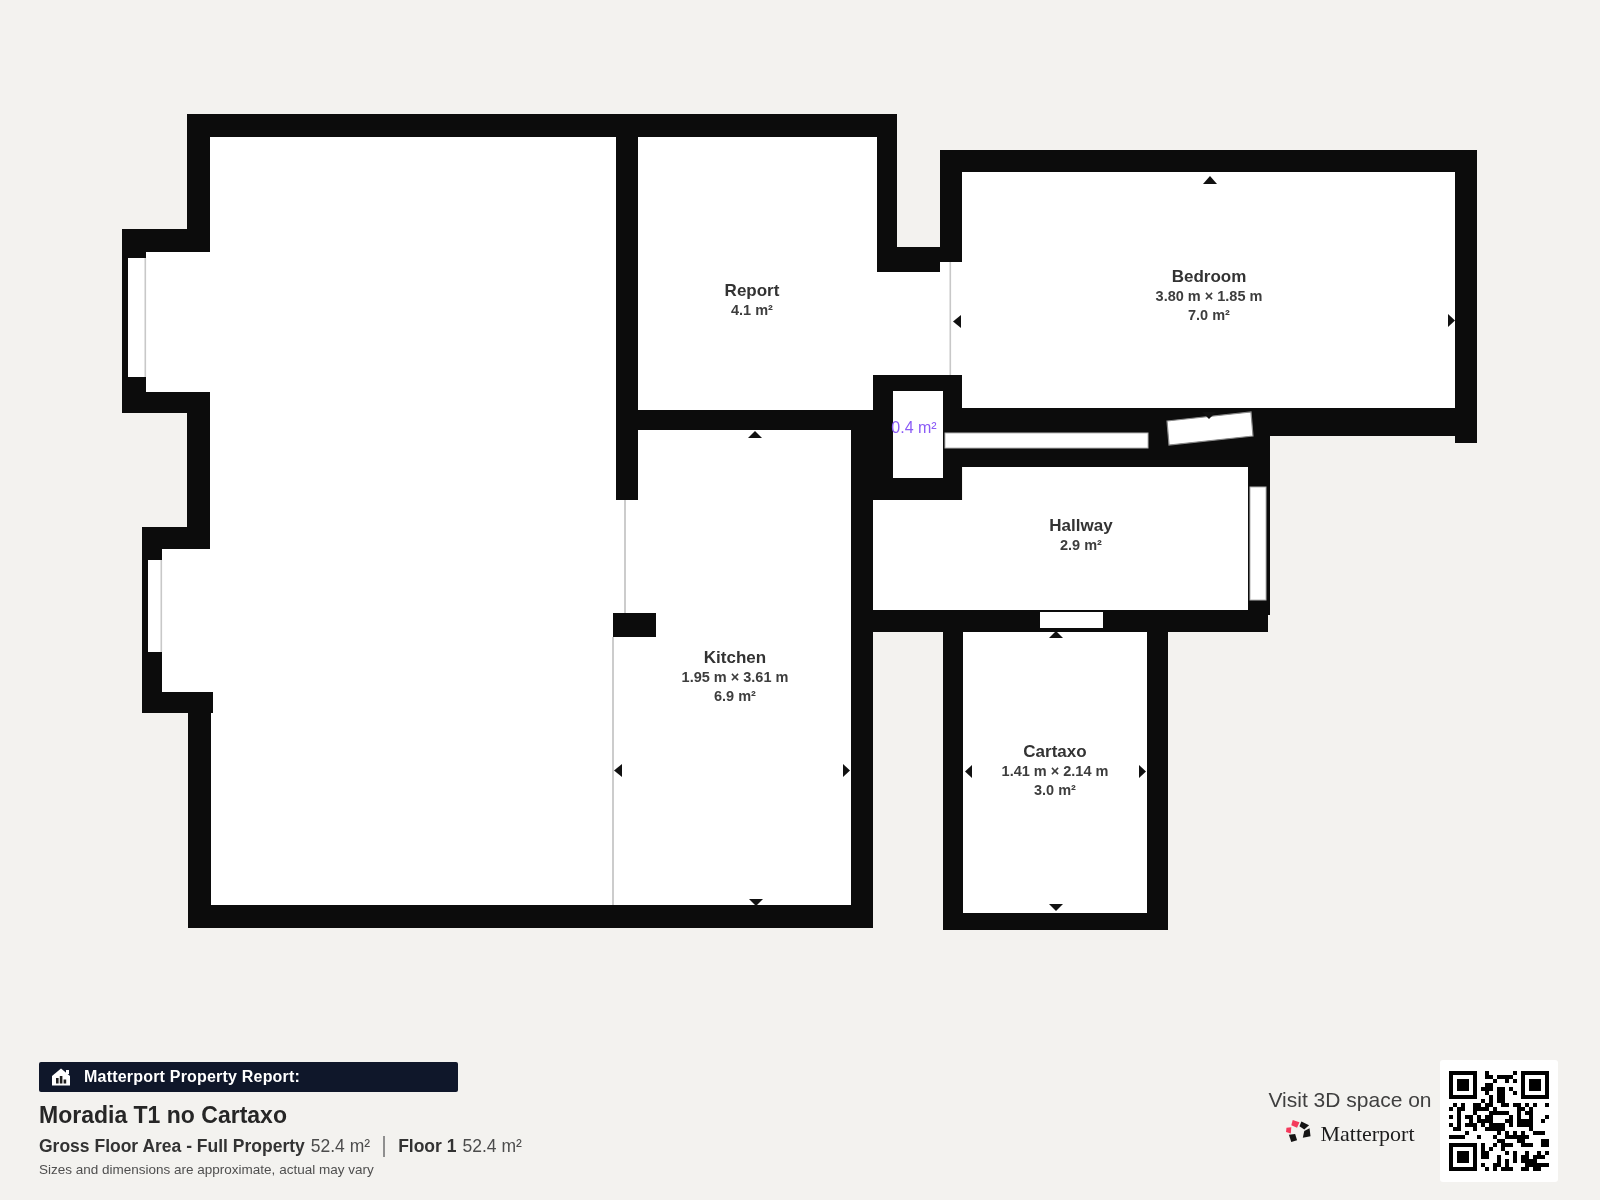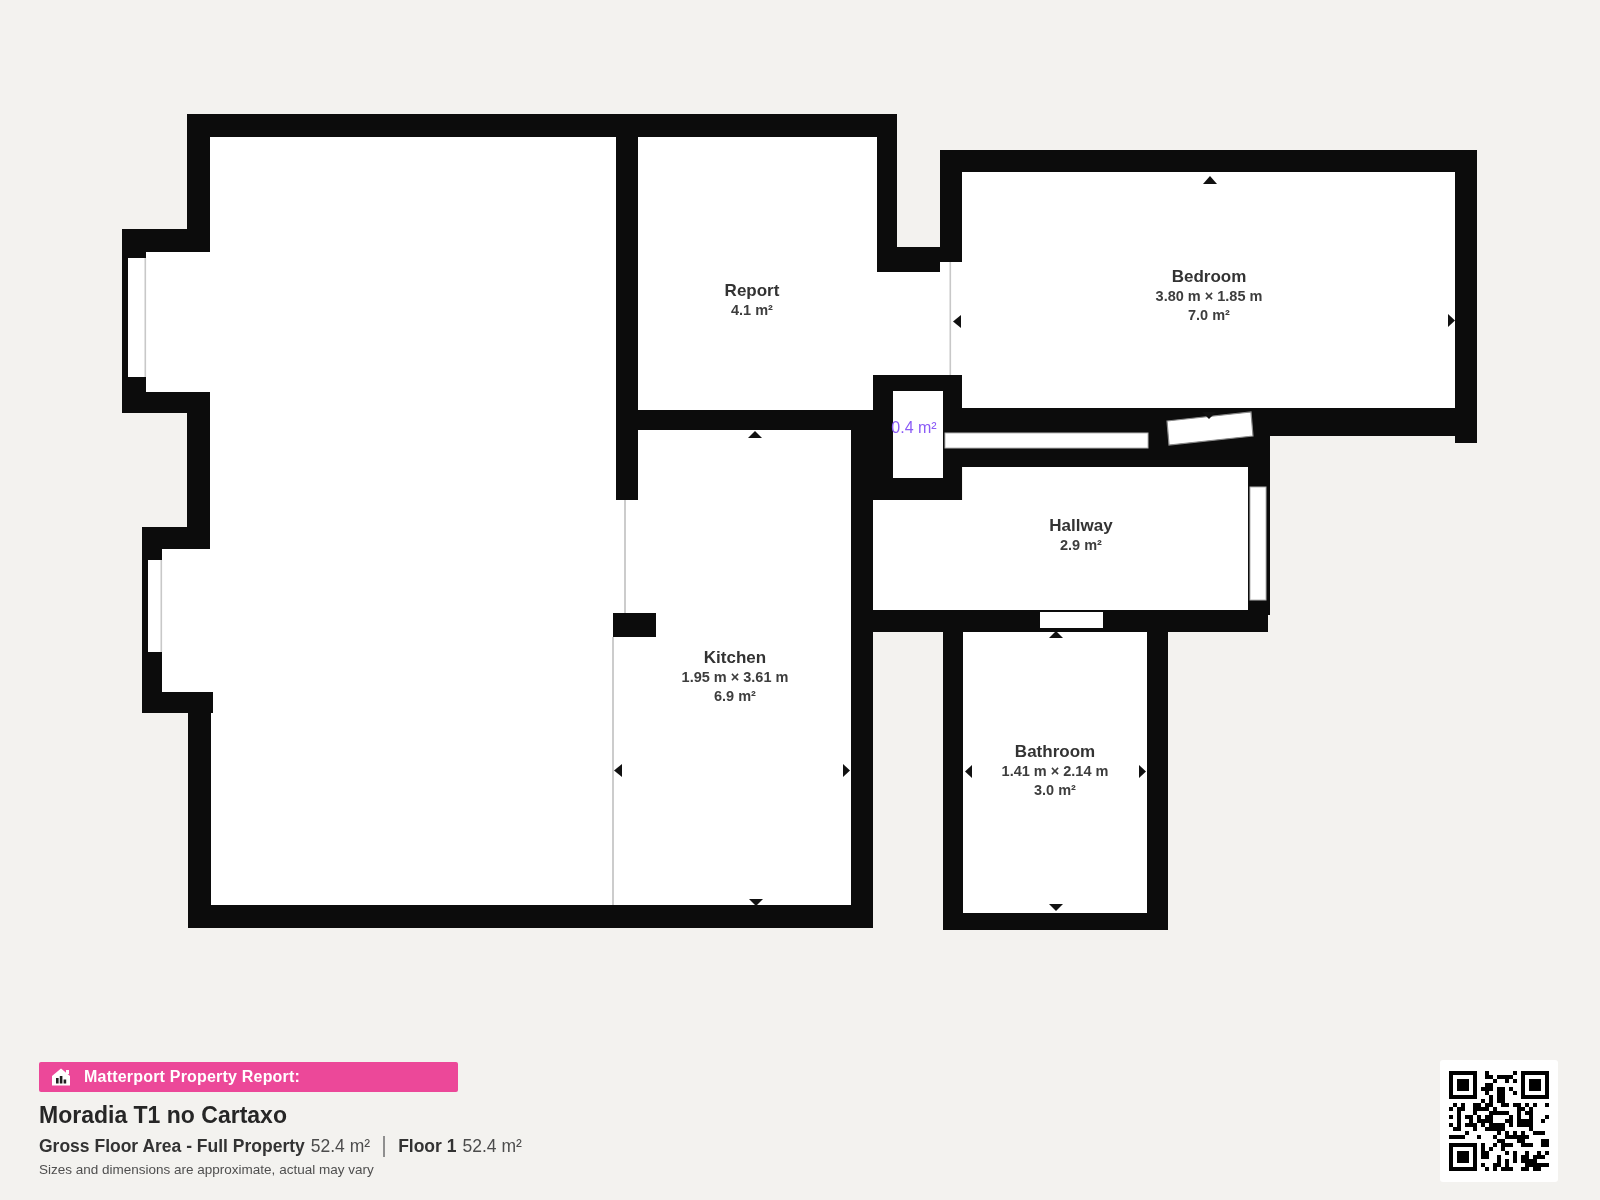--- a/index.html
+++ b/index.html
@@ -5,21 +5,21 @@
 <style>
   html,body{margin:0;padding:0;background:#e9e8e6;}
   .stage{position:relative;width:1600px;height:1200px;background:#f3f2ef;overflow:hidden;
          font-family:"Liberation Sans", sans-serif;}
   .plan-svg{position:absolute;left:0;top:0;}
   .room-label{position:absolute;transform:translateX(-50%);text-align:center;white-space:nowrap;}
   .room-title{font-size:17px;line-height:20px;font-weight:bold;color:#333;}
   .room-sub{font-size:14.5px;line-height:19px;color:#3d3d3d;font-weight:bold;}
   .cell-label{position:absolute;transform:translate(-50%,-50%);font-size:16px;color:#8b5cf6;white-space:nowrap;}
   
-  .report-bar{position:absolute;left:39px;top:1062px;width:419px;height:30px;background:#ec4899;
+  .report-bar{position:absolute;left:39px;top:1062px;width:419px;height:30px;background:#0f172a;
               display:flex;align-items:center;border-radius:2px;}
   .report-bar .bar-icon{margin-left:11px;display:flex;align-items:center;}
   .report-bar .bar-text{margin-left:12px;color:#fff;font-weight:bold;font-size:16px;letter-spacing:.2px;}
   .prop-title{position:absolute;left:39px;top:1102px;font-size:23px;font-weight:bold;color:#262626;}
   .stats-row{position:absolute;left:39px;top:1136px;font-size:17.5px;color:#4c4c4c;display:flex;align-items:center;justify-content:flex-end;}
   .stats-row b{color:#333;}
   .stats-row .vdiv{display:inline-block;width:2px;height:21px;background:#8f8f8f;margin:0 13px;}
   .stats-row .val{margin-left:6px;}
   .disclaimer{position:absolute;left:39px;top:1162px;font-size:13.5px;color:#4f4f4f;}
   .visit-block{position:absolute;left:1240px;top:1088px;width:220px;text-align:center;}
@@ -138,21 +138,21 @@
     <div class="room-sub">2.9 m²</div>
   </div>
 
   <div class="room-label" style="left:735px;top:648px;">
     <div class="room-title">Kitchen</div>
     <div class="room-sub">1.95 m × 3.61 m</div>
     <div class="room-sub">6.9 m²</div>
   </div>
 
   <div class="room-label" style="left:1055px;top:742px;">
-    <div class="room-title">Bathroom</div>
+    <div class="room-title">Cartaxo</div>
     <div class="room-sub">1.41 m × 2.14 m</div>
     <div class="room-sub">3.0 m²</div>
   </div>
 
   <div class="cell-label" style="left:914px;top:428px;">0.4 m²</div>
 
   <div class="report-bar">
     <span class="bar-icon">
       <svg width="22" height="20" viewBox="0 0 22 20">
         <path d="M2 9 L11 1.5 L20 9 L20 18.5 L2 18.5 Z" fill="#ffffff"></path>
@@ -170,20 +170,35 @@
   <div class="stats-row">
     <b>Gross Floor Area - Full Property</b>
     <span class="val">52.4 m²</span>
     <span class="vdiv"></span>
     <b>Floor 1</b>
     <span class="val">52.4 m²</span>
   </div>
 
   <div class="disclaimer">Sizes and dimensions are approximate, actual may vary</div>
 
+  <div class="visit-block">
+    <div class="visit-text">Visit 3D space on</div>
+    <div class="brand-row">
+      <span>
+        <svg width="27" height="25" viewBox="0 0 28 26">
+          <polygon points="8,1 15,3.5 12.5,9 6.5,6.5" fill="#f43a5c"></polygon>
+          <polygon points="1.5,9 6.5,8.5 6,15 1,13.5" fill="#f43a5c"></polygon>
+          <polygon points="17,2.5 25,6.5 20,11 15,7.5" fill="#141414"></polygon>
+          <polygon points="25.5,9.5 26.5,18 18.5,19.5 20,12.5" fill="#141414"></polygon>
+          <polygon points="4,16.5 10.5,15.5 12.5,22 6.5,24" fill="#141414"></polygon>
+        </svg>
+      </span>
+      <span class="brand-name">Matterport</span>
+    </div>
+  </div>
 
   <div class="qr-tile">
     <svg id="qr" width="100" height="100" viewBox="0 0 25 25" shape-rendering="crispEdges">
         <rect x="9" y="0" width="1" height="1" fill="#000"></rect>
         <rect x="16" y="0" width="1" height="1" fill="#000"></rect>
         <rect x="9" y="1" width="1" height="1" fill="#000"></rect>
         <rect x="10" y="1" width="1" height="1" fill="#000"></rect>
         <rect x="12" y="1" width="1" height="1" fill="#000"></rect>
         <rect x="13" y="1" width="1" height="1" fill="#000"></rect>
         <rect x="14" y="1" width="1" height="1" fill="#000"></rect>

